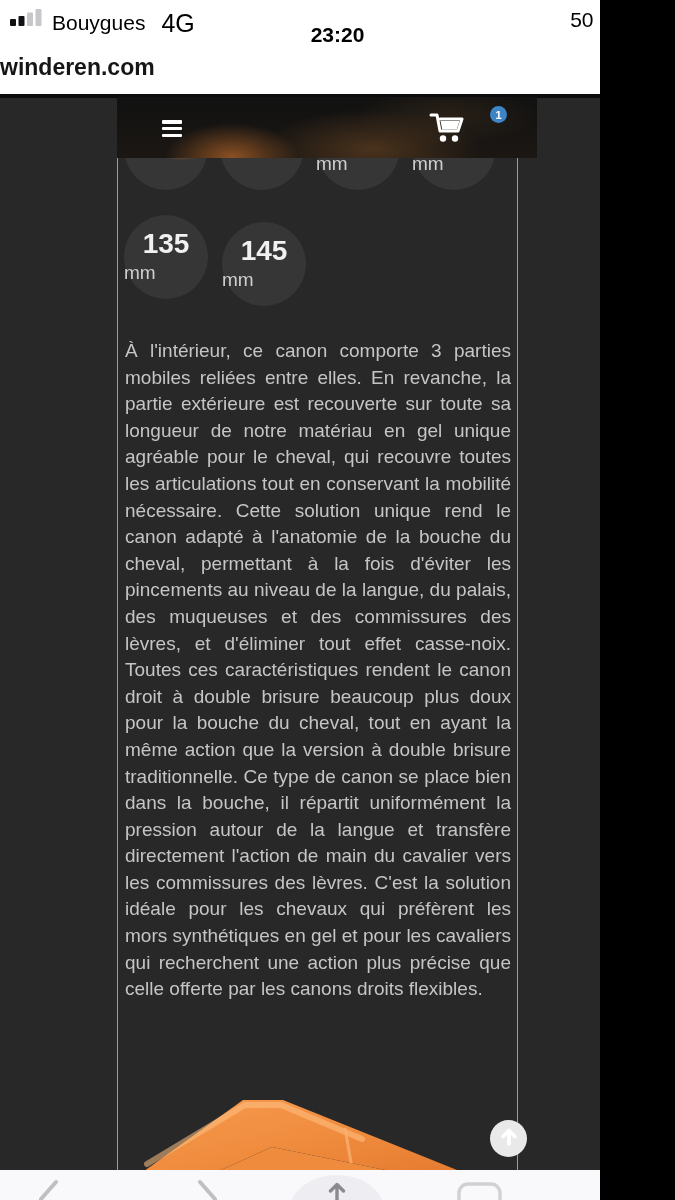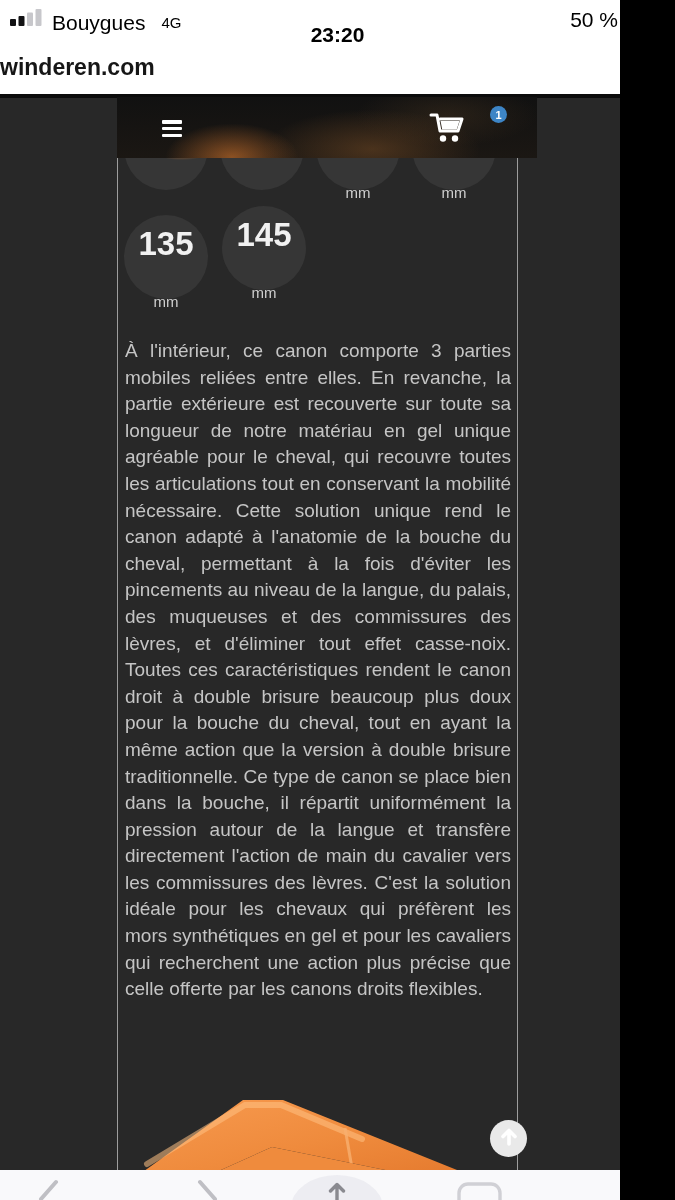--- a/index.html
+++ b/index.html
@@ -1,24 +1,24 @@
 <!DOCTYPE html>
 <html><head>
 <meta charset="utf-8">
 <style>
   html,body{margin:0;padding:0;background:#000;}
   .screen{position:relative;width:600px;height:1200px;overflow:hidden;
-          font-family:"Liberation Sans",sans-serif;background:#a3a3a3;padding-left:20px;}
+          font-family:"Liberation Sans",sans-serif;background:#a3a3a3;}
 
   
   .topchrome{position:absolute;top:0;left:0;width:675px;height:94px;background:#ffffff;z-index:60;}
   .statusbar{position:absolute;top:0;left:0;width:675px;height:40px;display:flex;align-items:center;}
   .sb-left{position:absolute;left:10px;top:7px;display:flex;align-items:flex-end;gap:8px;}
   .carrier{font-size:21px;color:#000;line-height:24px;}
-  .network{font-size:15px;color:#000;line-height:24px;margin-left:8px;}
+  .network{font-size:25px;color:#000;line-height:24px;margin-left:8px;}
   .sb-time{position:absolute;left:0;right:0;top:7px;text-align:center;font-size:21px;font-weight:700;color:#000;margin-top:16px;}
   .sb-right{position:absolute;right:10px;top:7px;display:flex;align-items:center;gap:6px;}
   .battpct{font-size:21px;color:#000;}
   .urlbar{position:absolute;top:40px;left:0;width:675px;height:54px;display:flex;align-items:center;justify-content:flex-start;font-weight:bold;}
   .urltext{font-size:23px;color:#161616;}
 
   
   .page{position:absolute;top:94px;left:0;width:675px;height:1076px;background:#282828;overflow:hidden;}
   .pagetopline{position:absolute;top:0;left:0;width:675px;height:4px;background:#0b0b0b;}
   .vline{position:absolute;top:3px;bottom:0;width:1px;background:#9d9d9d;z-index:5;}
@@ -34,23 +34,23 @@
       linear-gradient(#111111,#1b1713);}
   .hamburger{position:absolute;left:45px;top:23px;width:20px;height:17px;display:flex;flex-direction:column;justify-content:space-between;cursor:pointer;}
   .hamburger .bar{height:3.5px;background:#ffffff;border-radius:1px;}
   .cartwrap{position:absolute;right:68px;top:15px;width:40px;height:34px;cursor:pointer;}
   .cartbadge{position:absolute;left:373px;top:9px;width:17px;height:17px;border-radius:50%;
     background:#3d85c6;color:#fff;font-size:11px;font-weight:700;display:flex;align-items:center;justify-content:center;z-index:21;}
 
   
   .circle{position:absolute;width:84px;height:84px;border-radius:50%;background:#363636;z-index:8;cursor:pointer;}
   .circle .num{position:absolute;top:11px;left:0;right:0;text-align:center;
-    font-size:33px;font-weight:600;color:#f1f1f1;line-height:36px;}
-  .circle .unit{position:absolute;top:47px;left:0;right:0;text-align:center;
-    font-size:15px;color:#cfcfcf;line-height:22px;margin-top:29px;}
+    font-size:28px;font-weight:600;color:#f1f1f1;line-height:36px;}
+  .circle .unit{position:absolute;top:47px;left:0;right:0;
+    font-size:19px;color:#cfcfcf;line-height:22px;}
   .blob{position:absolute;left:148px;top:44px;width:68px;height:24px;border-radius:50%;z-index:9;
     background:radial-gradient(closest-side, rgba(222,124,40,0.95), rgba(222,124,40,0) 85%);}
 
   
   .desc-block{position:absolute;left:125px;top:232px;width:386px;z-index:6;margin-top:12px;}
   .desc{margin:0;font-size:19px;line-height:26.6px;color:#c5c5c5;text-align:justify;}
   .rec{margin:17px 0 0 0;font-size:19px;line-height:26.6px;color:#c5c5c5;text-align:justify;}
   .rec strong{color:#f2f2f2;font-weight:700;}
 
   
@@ -139,21 +139,21 @@
           <circle cx="26" cy="26.5" r="3.2" fill="#ffffff"></circle>
         </svg>
       </div>
       <div class="cartbadge">1</div>
     </div>
 
     <div class="circle" style="left:124px;top:121px;">
       <span class="num">135</span>
       <span class="unit">mm</span>
     </div>
-    <div class="circle" style="left:222px;top:112px;">
+    <div class="circle" style="left:222px;top:128px;">
       <span class="num">145</span>
       <span class="unit">mm</span>
     </div>
 
     <div class="desc-block">
       <p class="desc">À l'intérieur, ce canon comporte 3 parties mobiles reliées entre elles. En revanche, la partie extérieure est recouverte sur toute sa longueur de notre matériau en gel unique agréable pour le cheval, qui recouvre toutes les articulations tout en conservant la mobilité nécessaire. Cette solution unique rend le canon adapté à l'anatomie de la bouche du cheval, permettant à la fois d'éviter les pincements au niveau de la langue, du palais, des muqueuses et des commissures des lèvres, et d'éliminer tout effet casse-noix. Toutes ces caractéristiques rendent le canon droit à double brisure beaucoup plus doux pour la bouche du cheval, tout en ayant la même action que la version à double brisure traditionnelle. Ce type de canon se place bien dans la bouche, il répartit uniformément la pression autour de la langue et transfère directement l'action de main du cavalier vers les commissures des lèvres. C'est la solution idéale pour les chevaux qui préfèrent les mors synthétiques en gel et pour les cavaliers qui recherchent une action plus précise que celle offerte par les canons droits flexibles.</p>
     </div>
 
     <div class="product">
       <svg width="400" height="90" viewBox="0 0 400 90">

